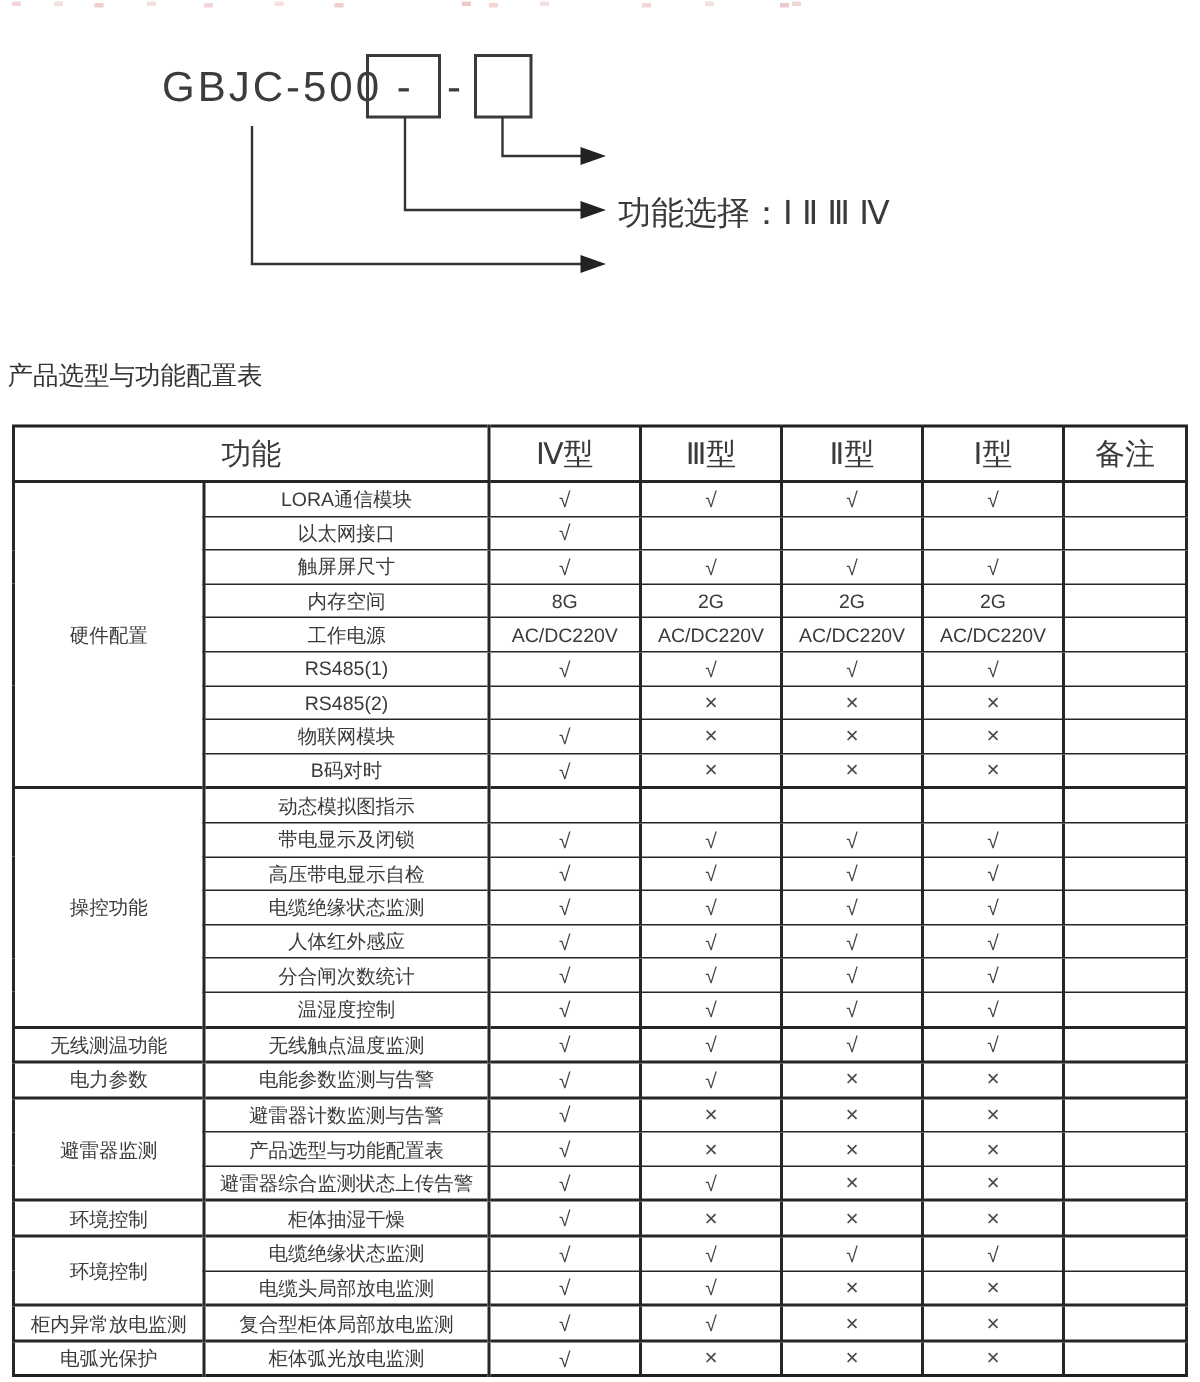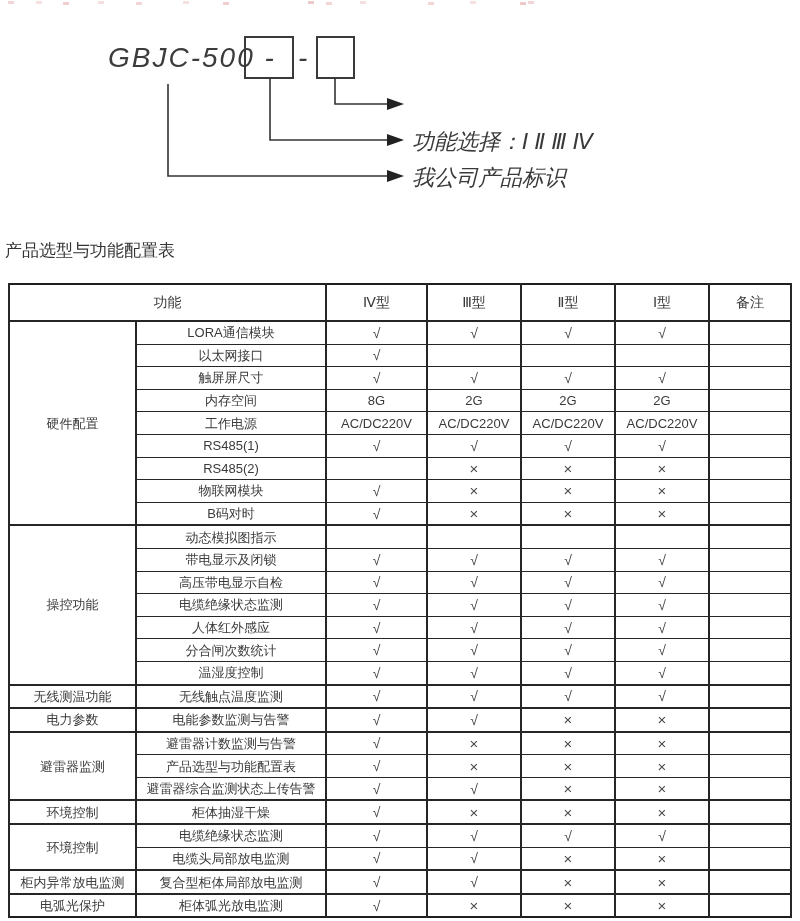--- a/index.html
+++ b/index.html
@@ -7,21 +7,21 @@
     width:800px;height:921px;position:relative;background:#ffffff;
     font-family:"Liberation Sans","DejaVu Sans",sans-serif;
     color:#333333;overflow:hidden;
   }
   
   .top-artifact{position:absolute;top:1px;left:8px;width:6px;height:3px;background:#f2d6d6;
     box-shadow:28px 0 #f5e0e0,55px 1px #f0cfcf,90px 0 #f5e0e0,128px 1px #f2d6d6,
     175px 0 #f5e0e0,215px 1px #f0cfcf,300px 0 #eec9c9,318px 1px #f2d6d6,
     352px 0 #f5e0e0,420px 1px #f2d6d6,462px 0 #f5e0e0,512px 1px #eec9c9,520px 0 #f2d6d6;}
   
-  .diagram{position:absolute;top:0;left:0;width:736px;height:232px;font-style:italic;}
+  .diagram{position:absolute;top:0;left:0;width:736px;height:232px;}
   .diagram svg{position:absolute;top:0;left:0;}
   .model-text{
     position:absolute;left:108px;top:42px;font-size:28px;letter-spacing:2px;color:#3c3c3c;
   }
   .box-dash{position:absolute;left:298px;top:42px;font-size:28px;color:#3c3c3c;}
   .diag-label{position:absolute;left:412px;font-size:22px;color:#3a3a3a;white-space:nowrap;}
   .diag-label.l1{top:91px;}
   .diag-label.l2{top:127px;}
   .diag-label.l3{top:163px;}
   
@@ -29,21 +29,21 @@
   table.cfg{
     position:absolute;left:8px;top:283px;width:782px;
     border-collapse:collapse;table-layout:fixed;
     border:2px solid #1f1f1f;
   }
   table.cfg th,table.cfg td{
     border:1px solid #262626;border-left-width:2px;border-right-width:2px;
     padding:0;text-align:center;vertical-align:middle;
     font-weight:normal;color:#3a3a3a;overflow:visible;
   }
-  table.cfg thead th{height:35px;font-size:14px;}
+  table.cfg thead th{height:35px;font-size:20px;}
   table.cfg thead th{border-bottom-width:2px;}
   table.cfg td{height:21.6px;font-size:13px;line-height:1;}
   td.cat{font-size:13.5px;white-space:nowrap;}
   td.fn span{white-space:nowrap;display:inline-block;}
   td.val{font-size:13px;}
   td.val.check{font-size:14px;color:#444444;}
   td.val.cross{font-size:15px;color:#4a4a4a;}
   tr.group-start td{border-top-width:2px;}
 </style>
 </head>
@@ -61,21 +61,20 @@
     <polyline points="270,78 270,140 388,140" fill="none" stroke="#333333" stroke-width="1.6"></polyline>
     <polyline points="168,84 168,176 388,176" fill="none" stroke="#333333" stroke-width="1.6"></polyline>
 
     <polygon points="387,98 404,104 387,110" fill="#222222"></polygon>
     <polygon points="387,134 404,140 387,146" fill="#222222"></polygon>
     <polygon points="387,170 404,176 387,182" fill="#222222"></polygon>
   </svg>
   <div class="model-text">GBJC-500 -</div>
   <div class="box-dash">-</div>
   <div class="diag-label l2">功能选择：Ⅰ Ⅱ Ⅲ Ⅳ</div>
-  <div class="diag-label l3">我公司产品标识</div>
 </div>
 
 <div class="table-title">产品选型与功能配置表</div>
 
 <table class="cfg">
   <colgroup>
     <col style="width:127px">
       <col style="width:190px">
       <col style="width:101px">
     <col style="width:94px">

